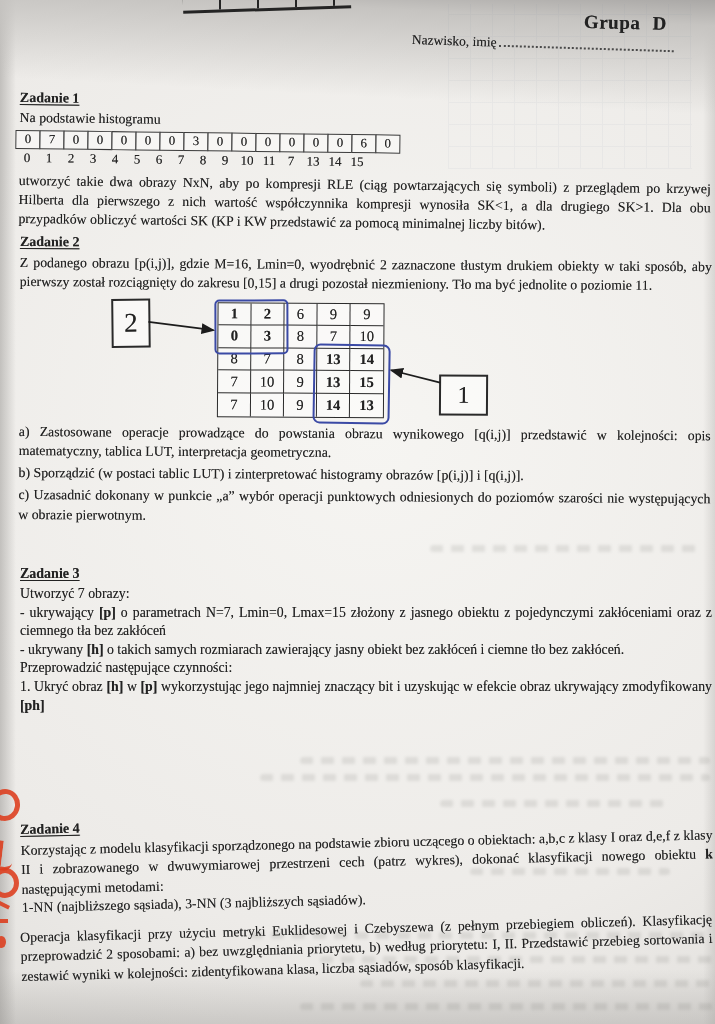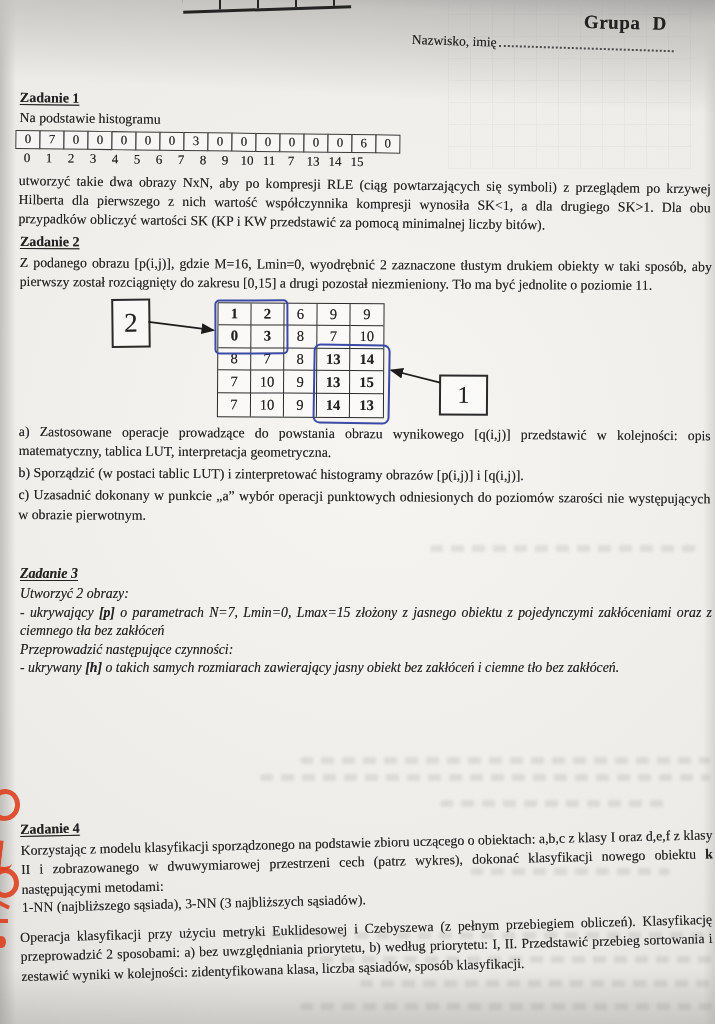--- a/index.html
+++ b/index.html
@@ -199,27 +199,28 @@
     </svg>
   </div>
 
   <div>
       <div class="itemline txt">a) Zastosowane operacje prowadzące do powstania obrazu wynikowego [q(i,j)]  przedstawić w kolejności: opis matematyczny, tablica LUT, interpretacja geometryczna.</div>
       <div class="itemline txt">b) Sporządzić (w postaci tablic LUT) i zinterpretować histogramy obrazów [p(i,j)] i  [q(i,j)].</div>
       <div class="itemline txt">c) Uzasadnić dokonany w punkcie „a” wybór operacji punktowych odniesionych do  poziomów szarości nie występujących w obrazie pierwotnym.</div>
     </div>
 </div>
 
-<div class="sect" style="top:566px;font-style:italic;">
+<div class="sect" style="top:566px;">
   <div class="ztitle txt">Zadanie 3</div>
   <div>
-      <div class="line txt">Utworzyć 2 obrazy:</div>
+      <div class="line txt">Utworzyć 7 obrazy:</div>
       <div class="line txt">- ukrywający <b>[p]</b> o parametrach  N=7, Lmin=0, Lmax=15 złożony z jasnego obiektu z pojedynczymi zakłóceniami oraz z ciemnego tła bez zakłóceń</div>
+      <div class="line txt">- ukrywany <b>[h]</b> o takich samych rozmiarach zawierający jasny obiekt bez zakłóceń i ciemne tło bez zakłóceń.</div>
       <div class="line txt">Przeprowadzić następujące czynności:</div>
-      <div class="line txt">- ukrywany <b>[h]</b> o takich samych rozmiarach zawierający jasny obiekt bez zakłóceń i ciemne tło bez zakłóceń.</div>
+      <div class="line txt">1. Ukryć obraz <b>[h]</b> w <b>[p]</b> wykorzystując jego najmniej znaczący bit i uzyskując w efekcie obraz ukrywający zmodyfikowany <b>[ph]</b></div>
     </div>
 </div>
 
 <div class="sect" style="top:822px;transform:rotate(-1.3deg);">
   <div class="ztitle txt">Zadanie 4</div>
   <p class="para txt">Korzystając z modelu klasyfikacji sporządzonego na podstawie zbioru uczącego o obiektach: a,b,c z klasy I oraz d,e,f z klasy II i zobrazowanego w dwuwymiarowej przestrzeni cech (patrz wykres), dokonać klasyfikacji nowego obiektu <b>k</b> następującymi  metodami:</p>
   <div class="line txt">1-NN (najbliższego sąsiada),  3-NN (3 najbliższych sąsiadów).</div>
 </div>
 
 <div class="sect" style="top:928px;transform:rotate(-1.5deg);">

